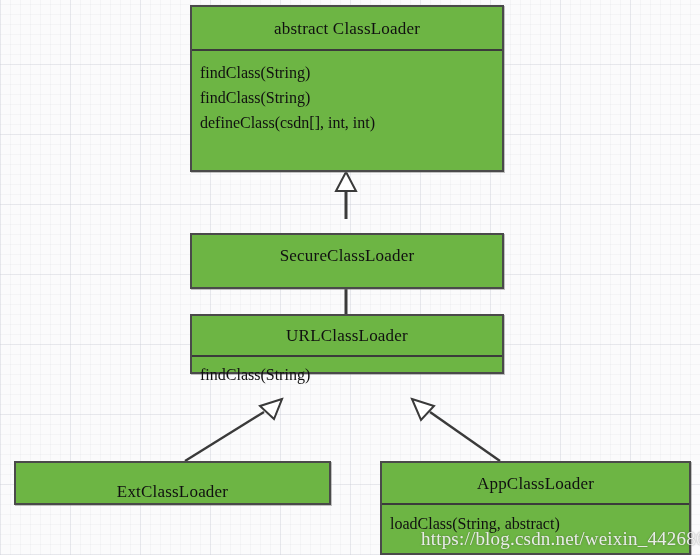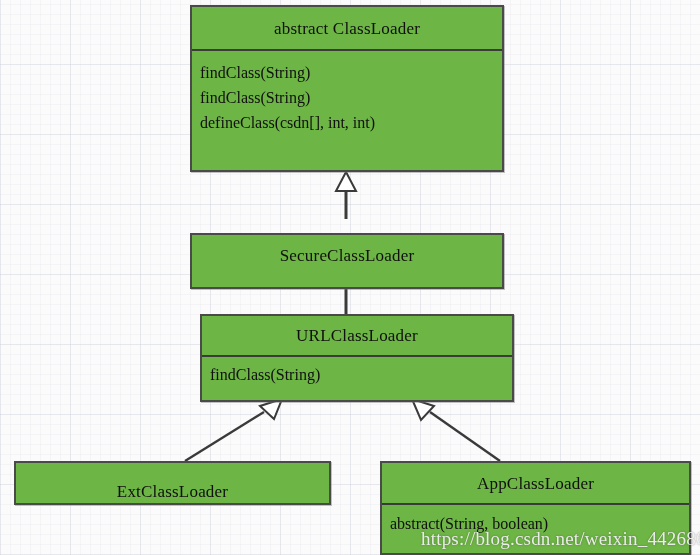--- a/index.html
+++ b/index.html
@@ -64,21 +64,21 @@
   }
 
   
   #box-classloader      { left: 190px; top: 5px;   width: 314px; height: 167px; }
   #box-classloader .uml-title   { height: 42px; }
   #box-classloader .uml-members { height: 119px; }
 
   #box-secureclassloader { left: 190px; top: 219px; width: 314px; height: 56px; margin-top: 14px; }
   #box-secureclassloader .uml-title { height: 40px; }
 
-  #box-urlclassloader   { left: 200px; top: 314px; width: 314px; height: 88px; }
+  #box-urlclassloader   { left: 190px; top: 314px; width: 314px; height: 60px; }
   #box-urlclassloader .uml-title   { height: 39px; }
   #box-urlclassloader .uml-members { height: 41px; padding-top: 5px; }
 
   #box-extclassloader   { left: 14px;  top: 461px; width: 317px; height: 44px; }
   #box-extclassloader .uml-title { height: 56px; }
 
   #box-appclassloader   { left: 380px; top: 461px; width: 311px; height: 94px; }
   #box-appclassloader .uml-title   { height: 40px; border-radius: 10px; }
   #box-appclassloader .uml-members { height: 50px; padding-top: 6px; }
 
@@ -158,19 +158,19 @@
   </div>
 
   <div class="uml-box" id="box-extclassloader">
     <div class="uml-title">ExtClassLoader</div>
   </div>
 
   <div class="uml-box" id="box-appclassloader">
     <div class="uml-title">AppClassLoader</div>
     <div class="uml-divider"></div>
     <div class="uml-members">
-      <div class="uml-member">abstract(String, boolean)</div>
+      <div class="uml-member">loadClass(String, abstract)</div>
     </div>
   </div>
 
   <div id="watermark">https://blog.csdn.net/weixin_44268660</div>
 
 </div>
 
 </body></html>

